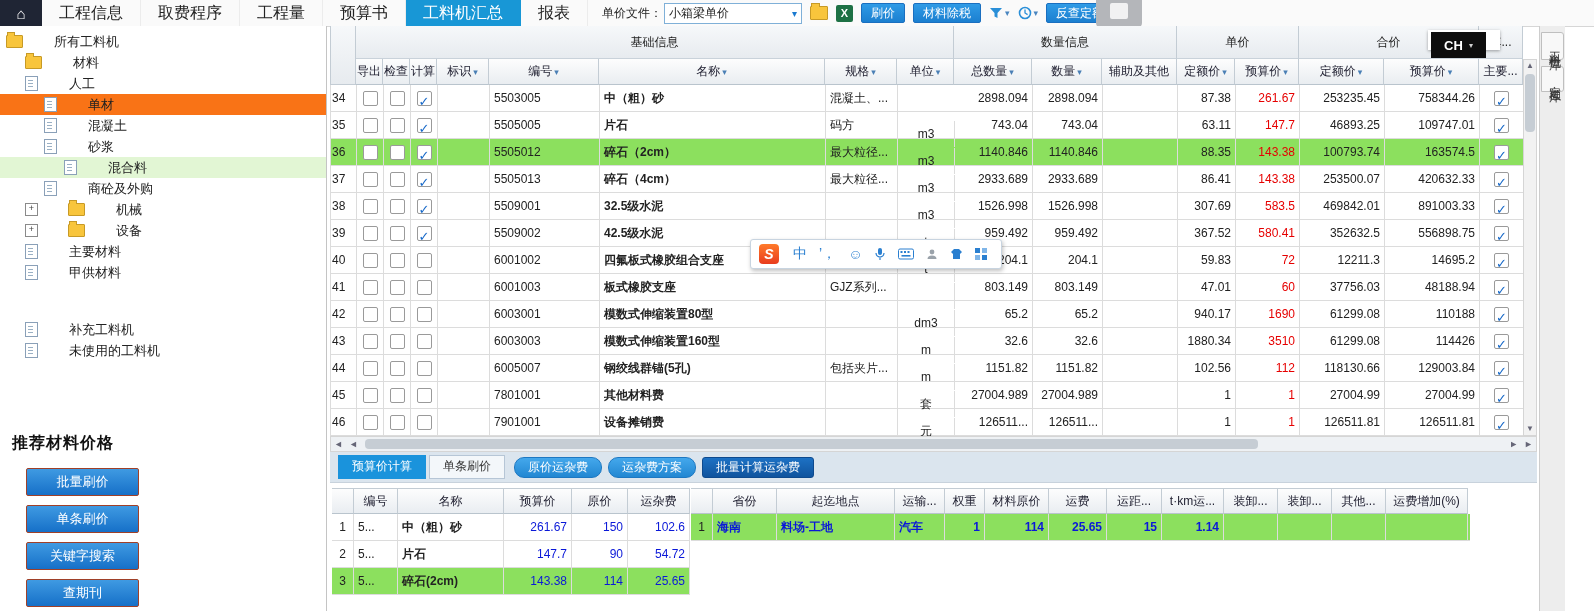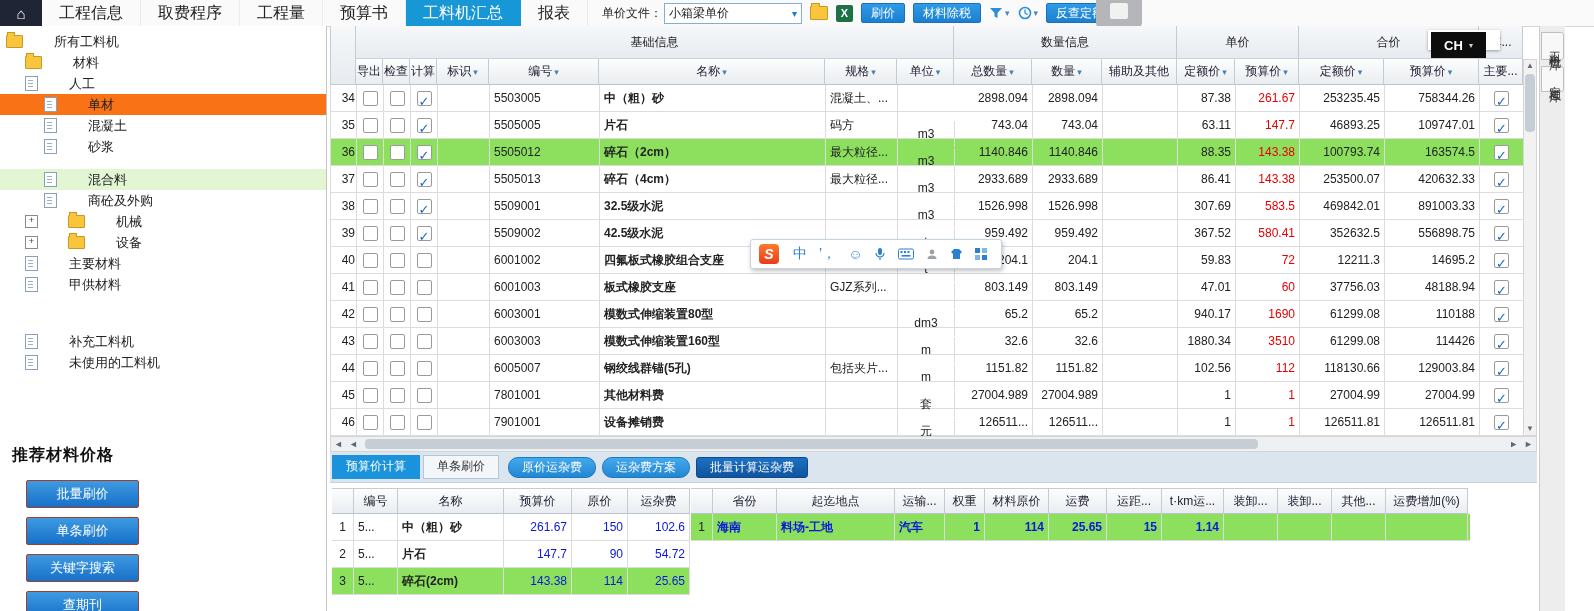--- a/index.html
+++ b/index.html
@@ -55,42 +55,42 @@
   .mt-headrow{position:absolute;left:356px;top:59px;display:flex;}
   .hc{height:26px;line-height:25px;text-align:center;font-size:12px;box-sizing:border-box;flex:none;color:#223;
       border-right:1px solid #c3ccd4;border-bottom:1px solid #b9c4cd;background:linear-gradient(#fdfdfd,#e9edf1);
       overflow:hidden;white-space:nowrap;padding:0 1px;cursor:pointer;}
   .farrow{color:#4a7fb5;font-size:9px;margin-left:2px;}
   .mt-body{position:absolute;left:330px;top:85px;width:1193px;}
   .mt-row{display:flex;height:27px;box-sizing:border-box;background:#fff;border-bottom:1px solid #dcdcdc;border-left:1px solid #dcdcdc;}
   .mt-row.sel{background:#8ce05e;}
   .mc{height:26px;line-height:26px;box-sizing:border-box;flex:none;border-right:1px solid #dcdcdc;
       padding:0 4px;overflow:hidden;white-space:nowrap;font-size:12px;cursor:default;}
-  .cnum{text-align:right;padding:0 1px;}
+  .cnum{text-align:left;padding:0 1px;}
   .cmid{text-align:center;margin-top:36px;}
   .num{text-align:right;}
   .red{color:#e60000;}
   .bold{font-weight:bold;}
   .ccb{display:flex;align-items:center;justify-content:center;padding:0;}
   .cb{display:inline-block;width:13px;height:13px;background:#fff;border:1px solid #9a9a9a;border-radius:2px;position:relative;cursor:pointer;}
   .cb.checked::after{content:"✓";position:absolute;left:1px;top:-3px;font-size:13px;font-weight:bold;color:#1668c8;}
   
   .vscroll{position:absolute;left:1523px;top:59px;width:14px;height:377px;background:#f2f2f2;border:1px solid #d5d5d5;box-sizing:border-box;
            display:flex;flex-direction:column;align-items:center;}
   .sbtn{font-size:8px;color:#667;line-height:12px;cursor:pointer;flex:none;}
   .vtrack{flex:1;width:100%;position:relative;}
   .vthumb{position:absolute;left:1px;top:2px;width:10px;height:58px;background:#c6cdd4;border-radius:4px;}
   .hscroll{position:absolute;left:330px;top:436px;width:1207px;height:16px;background:#eef1f4;border:1px solid #d5d5d5;box-sizing:border-box;
            display:flex;align-items:center;}
   .hscroll .sbtn{padding:0 3px;font-size:9px;}
   .htrack{flex:1;height:100%;position:relative;}
   .hthumb{position:absolute;left:4px;top:2px;height:10px;width:78%;background:#c6cdd4;border-radius:4px;}
   
   .bottom{position:absolute;left:330px;top:452px;width:1207px;height:159px;background:#fff;}
-  .bp-tabs{height:30px;background:#dbe5ee;display:flex;align-items:center;padding-left:2px;border-bottom:1px solid #c8d2dc;}
+  .bp-tabs{height:30px;background:#dbe5ee;display:flex;align-items:center;padding-left:8px;border-bottom:1px solid #c8d2dc;}
   .bp-tabwrap,.bp-btnwrap{display:flex;align-items:center;}
   .bp-tab{height:22px;line-height:21px;padding:0 13px;font-size:12px;background:#f3f7fa;border:1px solid #b6c6d6;color:#333;margin-right:3px;cursor:pointer;white-space:nowrap;}
   .bp-tab.active{background:#1a93dc;border-color:#1a93dc;color:#fff;}
   .bp-btn{height:21px;margin-left:6px;padding:0 13px;background:linear-gradient(#44a8ec,#2287d2);color:#fff;
           border:1px solid #1d78c2;border-radius:10px;font-size:12px;cursor:pointer;white-space:nowrap;}
   .bp-btn.dark{background:linear-gradient(#1d71c4,#10549e);border-color:#0e4a8e;border-radius:3px;}
   .bt-head{display:flex;}
   .bh{height:26px;line-height:25px;text-align:center;font-size:12px;box-sizing:border-box;flex:none;color:#223;
       border-right:1px solid #c3ccd4;border-bottom:1px solid #b9c4cd;border-top:1px solid #c3ccd4;
       background:linear-gradient(#fdfdfd,#e9edf1);overflow:hidden;white-space:nowrap;}
@@ -207,21 +207,21 @@
           <span class="tico tico-doc"></span>
           <span>混凝土</span>
         </div>
 
         <div class="tree-item" style="padding-left: 44px;">
 
           <span class="tico tico-doc"></span>
           <span>砂浆</span>
         </div>
 
-        <div class="tree-item hov" style="padding-left: 44px; margin-top: 12px;">
+        <div class="tree-item hov" style="padding-left: 64px;">
 
           <span class="tico tico-doc"></span>
           <span>混合料</span>
         </div>
 
         <div class="tree-item" style="padding-left: 44px;">
 
           <span class="tico tico-doc"></span>
           <span>商砼及外购</span>
         </div>

